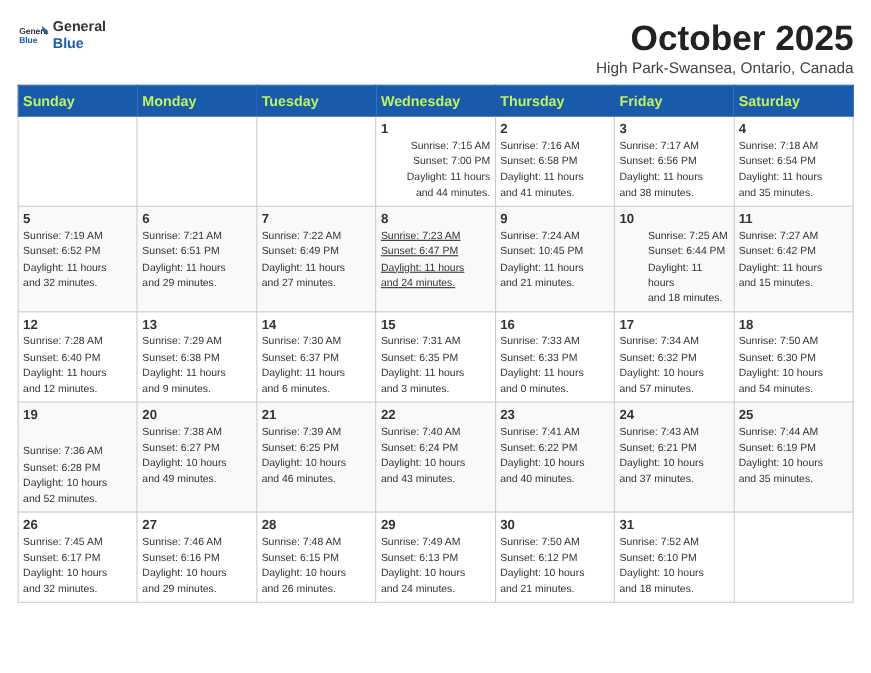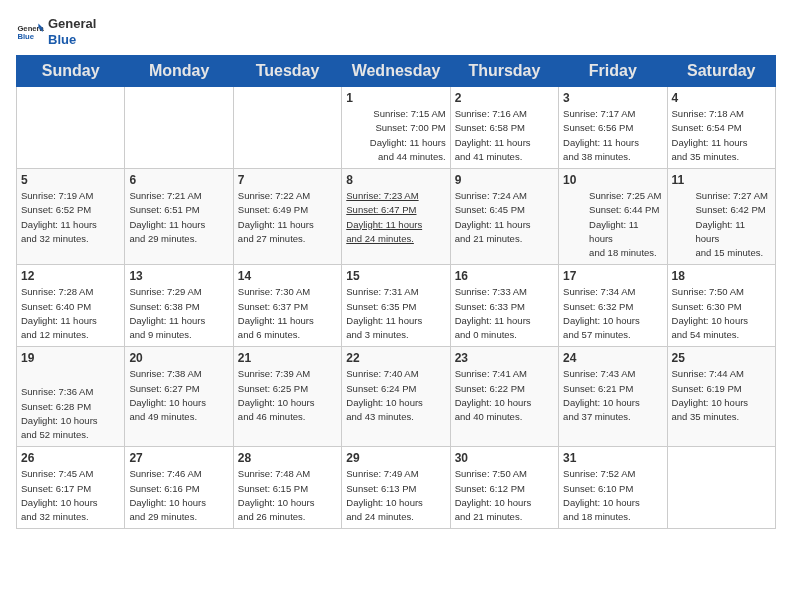--- a/index.html
+++ b/index.html
@@ -46,25 +46,25 @@
       font-size: 14px;
       color: #444;
     }
     .calendar {
       width: 100%;
       border-collapse: collapse;
       border: 1px solid #ccc;
     }
     .calendar th {
       background-color: #1a5aab;
-      color: #e5e5e5;
-      font-size: 16px;
+      color: #bef264;
+      font-size: 13px;
       font-weight: bold;
       padding: 6px 4px;
-      text-align: center;
+      text-align: left;
       border: 1px solid #1a5aab;
     }
     .calendar td {
       vertical-align: top;
       width: calc(100%/7);
       border: 1px solid #ccc;
       padding: 4px;
       font-size: 9.5px;
       color: #333;
       background: #fff;
@@ -97,20 +97,24 @@
       <text x="2" y="18" font-size="11" font-weight="bold" fill="#333">General</text>
       <text x="2" y="30" font-size="11" font-weight="bold" fill="#1a5aab">Blue</text>
       <polygon points="32,8 38,14 32,14" fill="#1a5aab"></polygon>
       <polygon points="32,14 38,14 38,20" fill="#1a5aab"></polygon>
     </svg>
     <div class="logo-text">
       <span class="logo-general">General</span>
       <span class="logo-blue">Blue</span>
     </div>
   </div>
+  <div class="title-section">
+    <div class="month-title">October 2025</div>
+    <div class="location">High Park-Swansea, Ontario, Canada</div>
+  </div>
 </div>
 
 <table class="calendar">
   <thead>
     <tr>
     <th>Sunday</th>
         <th>Monday</th>
         <th>Tuesday</th>
         <th>Wednesday</th>
         <th>Thursday</th>
@@ -177,34 +181,34 @@
         <td>
           <span class="day-number">8</span>
           <div class="day-info" style="white-space: pre-line; text-decoration: underline;">Sunrise: 7:23 AM
 Sunset: 6:47 PM
 Daylight: 11 hours
 and 24 minutes.</div>
         </td>
         <td>
           <span class="day-number">9</span>
           <div class="day-info" style="white-space: pre-line;">Sunrise: 7:24 AM
-Sunset: 6:45 PM
+Sunset: 10:45 PM
 Daylight: 11 hours
 and 21 minutes.</div>
         </td>
         <td>
           <span class="day-number">10</span>
           <div class="day-info" style="white-space: pre-line; margin-left: 26px;">Sunrise: 7:25 AM
 Sunset: 6:44 PM
 Daylight: 11 hours
 and 18 minutes.</div>
         </td>
         <td>
           <span class="day-number">11</span>
-          <div class="day-info" style="white-space: pre-line; margin-left: 24px;">Sunrise: 7:27 AM
+          <div class="day-info" style="white-space: pre-line;">Sunrise: 7:27 AM
 Sunset: 6:42 PM
 Daylight: 11 hours
 and 15 minutes.</div>
         </td>
       </tr>
       <tr>
         <td>
           <span class="day-number">12</span>
           <div class="day-info" style="white-space: pre-line;">Sunrise: 7:28 AM
 Sunset: 6:40 PM

